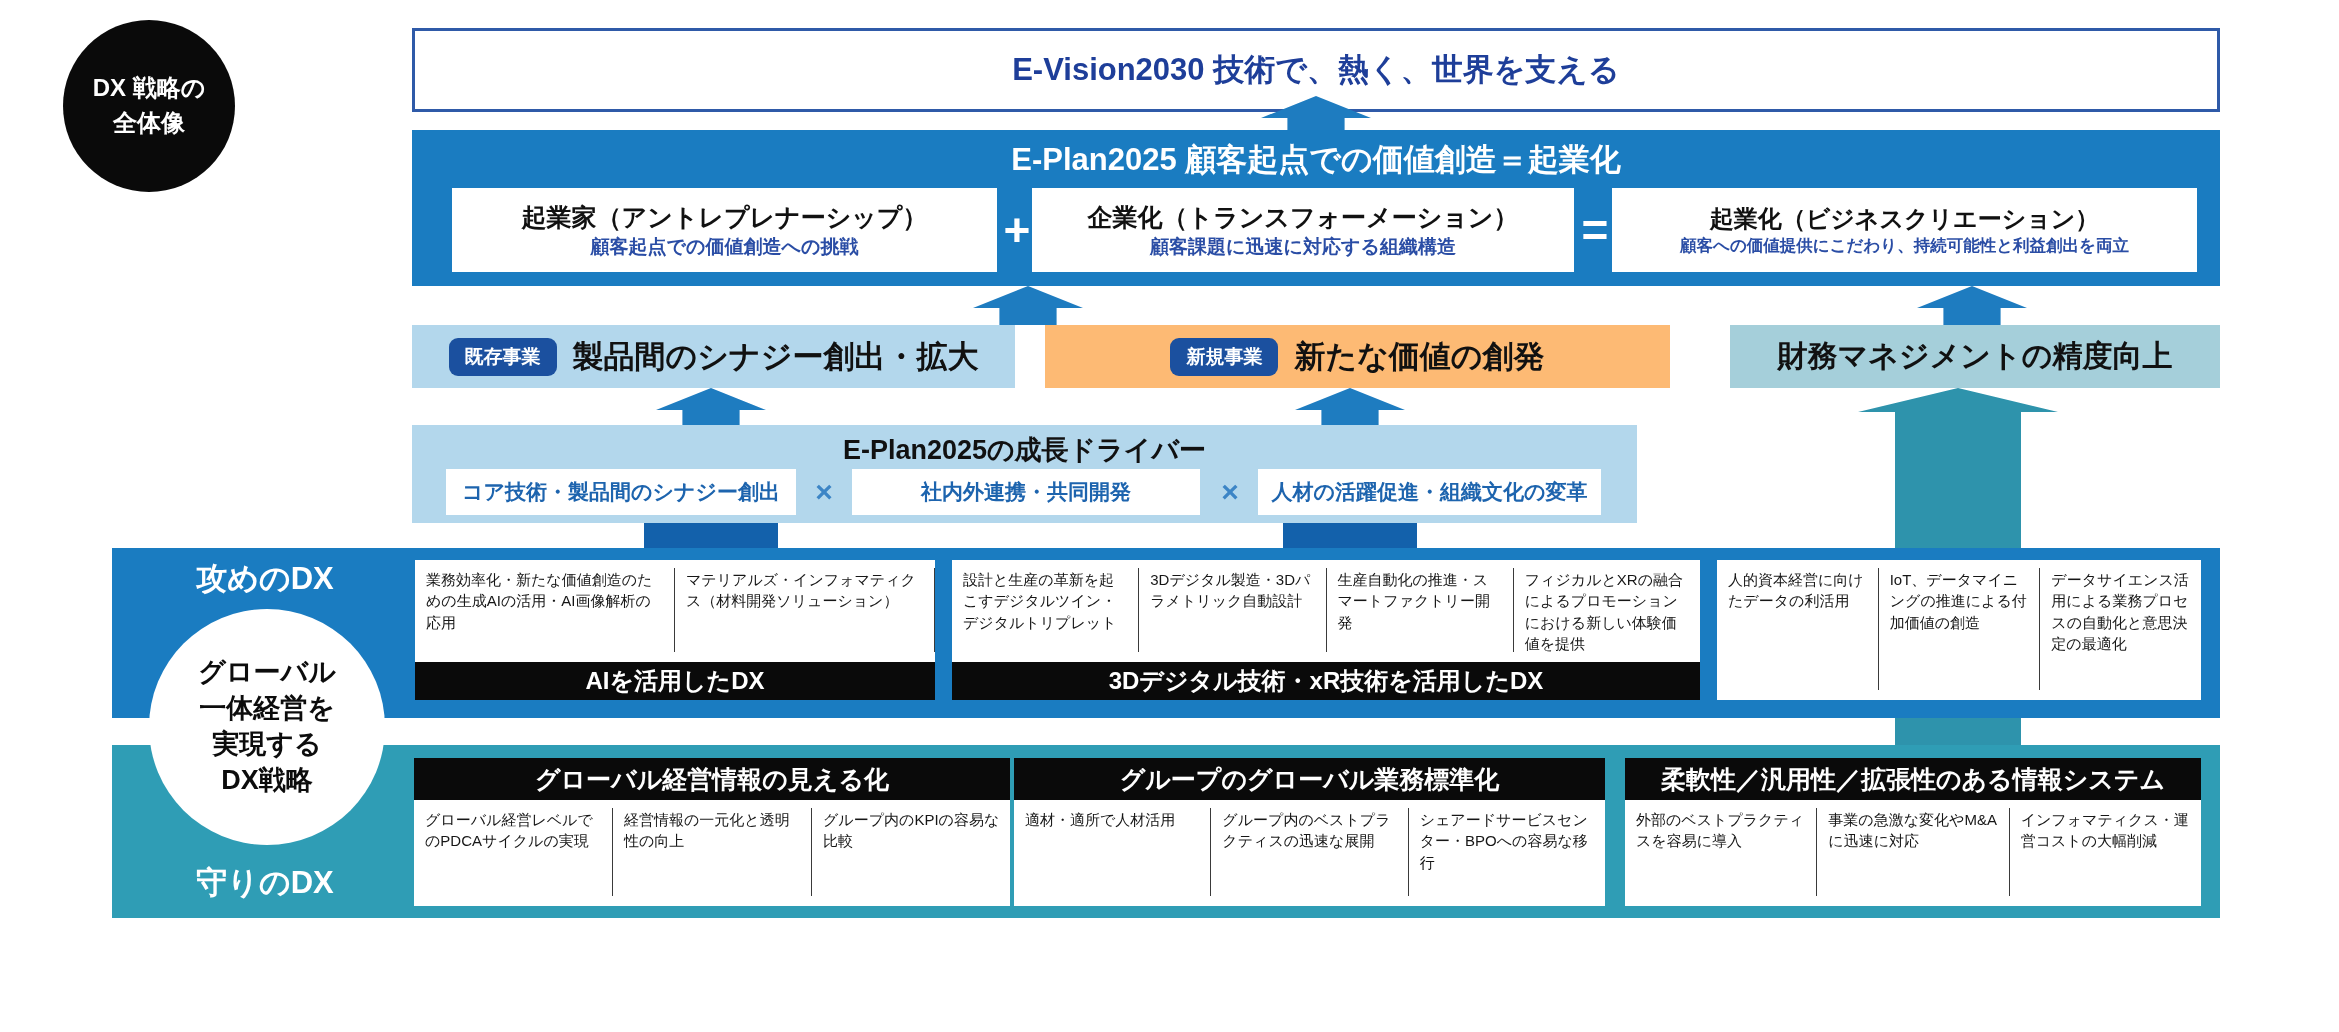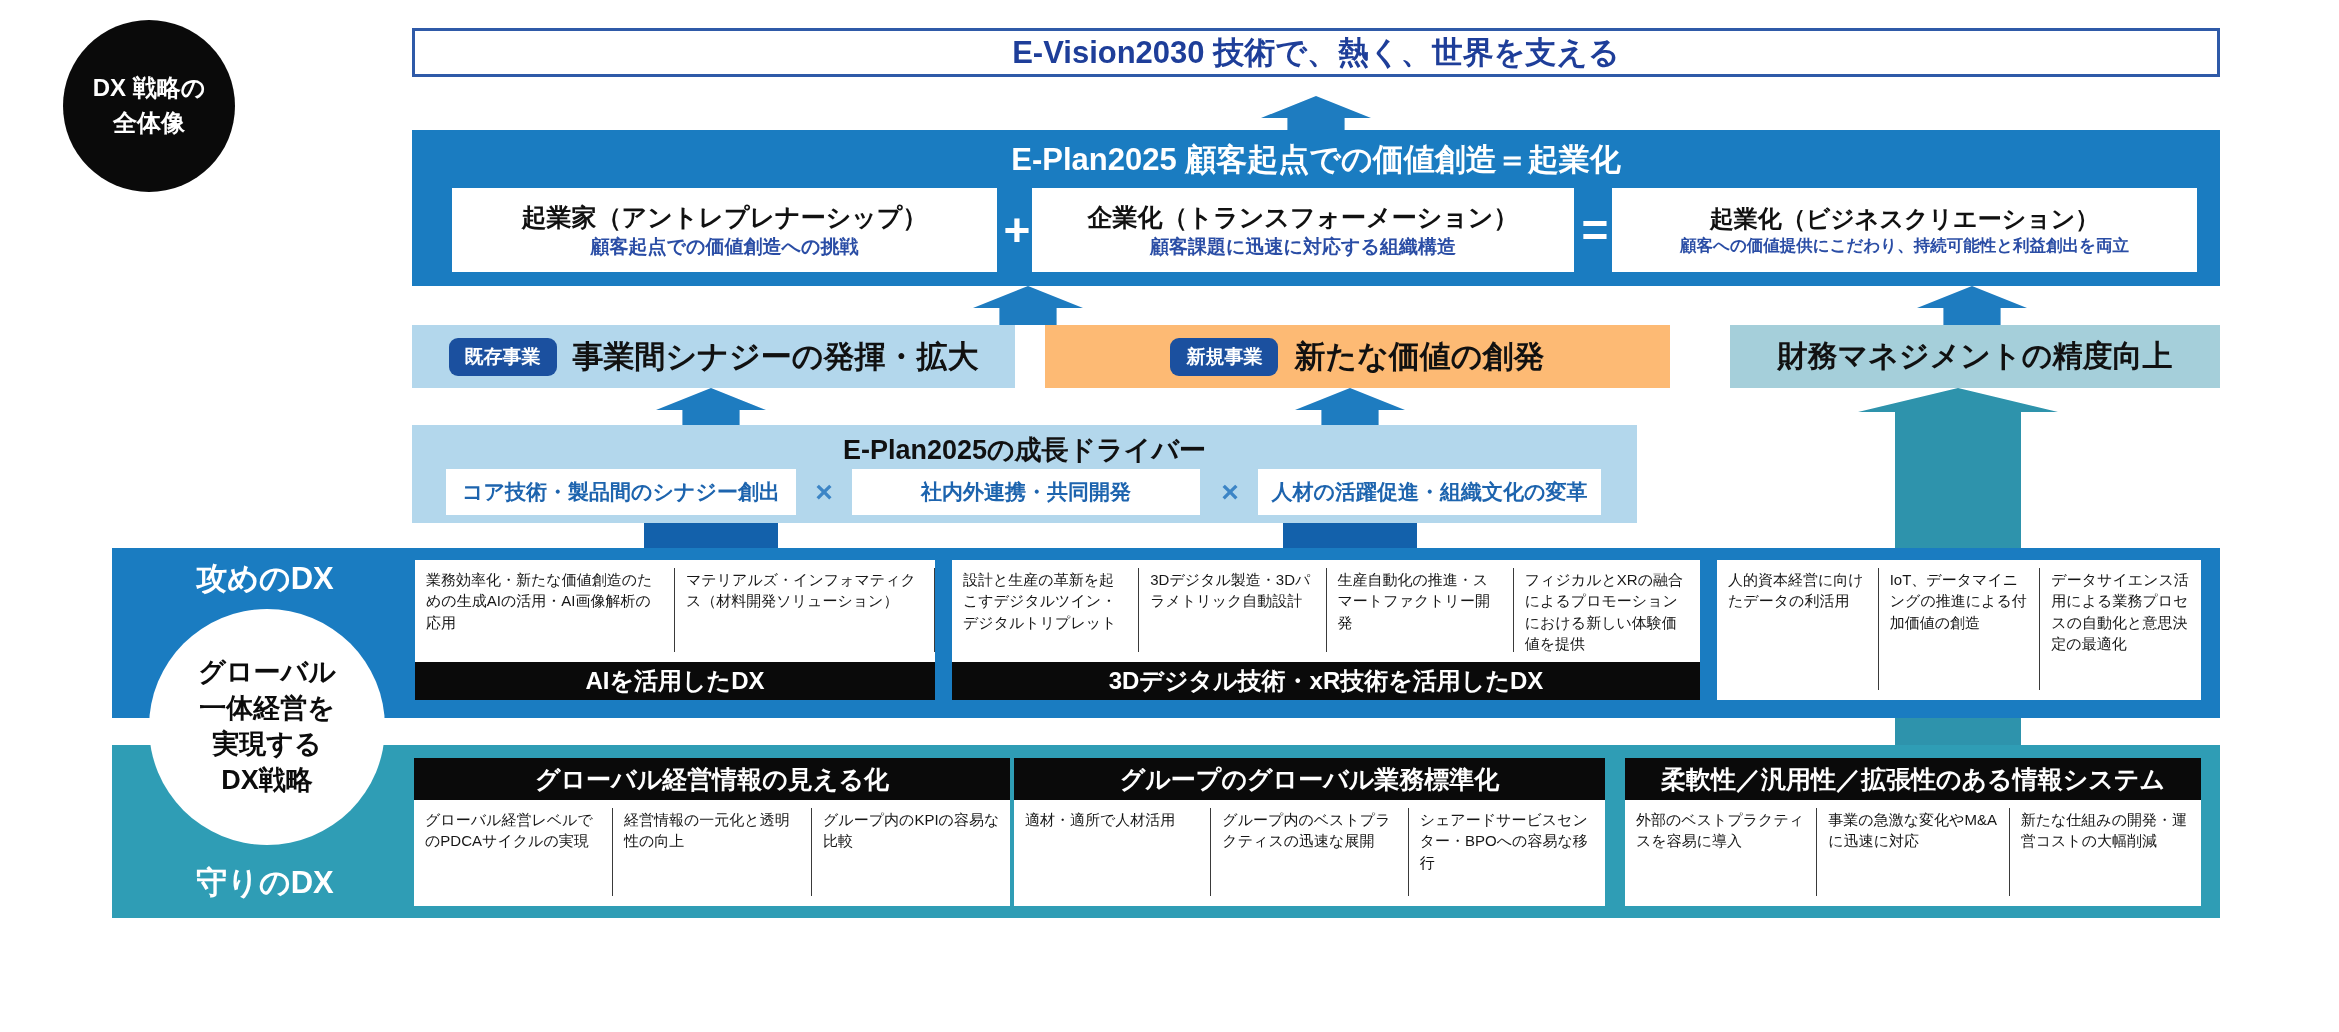--- a/index.html
+++ b/index.html
@@ -12,21 +12,21 @@
   .abs{position:absolute;}
   
   .overview-circle{
     left:63px; top:20px; width:172px; height:172px; border-radius:50%;
     background:#0a0a0a; color:#fff; display:flex; flex-direction:column;
     align-items:center; justify-content:center; font-weight:bold;
     font-size:24px; line-height:1.45; z-index:3; text-align:center;
   }
   
   .vision-box{
-    left:412px; top:28px; width:1808px; height:49px; background:#fff;
+    left:412px; top:28px; width:1808px; height:84px; background:#fff;
     border:3px solid #2f5aa8; box-sizing:border-box; display:flex;
     align-items:center; justify-content:center; z-index:2;
   }
   .vision-box .t{font-size:31px; font-weight:bold; color:#1e3e99;}
   
   .plan-box{left:412px; top:130px; width:1808px; height:156px; background:#1a7cc1; z-index:2;}
   .plan-title{position:absolute; left:0; top:9px; width:100%; text-align:center;
     color:#fff; font-size:31px; font-weight:bold;}
   .plan-item{position:absolute; top:58px; height:84px; background:#fff;
     display:flex; flex-direction:column; align-items:center; justify-content:center; }
@@ -111,21 +111,21 @@
       <span class="ti">起業化（ビジネスクリエーション）</span>
       <span class="su">顧客への価値提供にこだわり、持続可能性と利益創出を両立</span>
     </div>
   </div>
 
   <div class="abs arr-blue" style="left:973px; top:286px; height:39px;"></div>
   <div class="abs arr-blue" style="left:1917px; top:286px; height:39px;"></div>
 
   <div class="abs mid-box" style="left:412px; width:603px; background:#b3d7ec;">
     <span class="badge">既存事業</span>
-    <span class="mid-label">事業間シナジーの発揮・拡大</span>
+    <span class="mid-label">製品間のシナジー創出・拡大</span>
   </div>
   <div class="abs mid-box" style="left:1045px; width:625px; background:#fdba74;">
     <span class="badge">新規事業</span>
     <span class="mid-label">新たな価値の創発</span>
   </div>
   <div class="abs mid-box" style="left:1730px; width:490px; background:#a5cfda;">
     <span class="mid-label" style="font-size:30px;">財務マネジメントの精度向上</span>
   </div>
 
   <div class="abs arr-blue" style="left:656px; top:388px; height:37px;"></div>
@@ -213,17 +213,17 @@
     </div>
   </div>
 
   <div class="abs group defense-group" style="left:1625px; width:576px;">
     <div class="ghead">柔軟性／汎用性／拡張性のある情報システム</div>
     <div class="cells">
       <div class="cell">外部のベストプラクティスを容易に導入</div>
       <span class="vdiv"></span>
       <div class="cell">事業の急激な変化やM&amp;Aに迅速に対応</div>
       <span class="vdiv"></span>
-      <div class="cell">新たな仕組みの開発・運営コストの大幅削減</div>
+      <div class="cell">インフォマティクス・運営コストの大幅削減</div>
     </div>
   </div>
 
 </div>
 
 </body></html>

